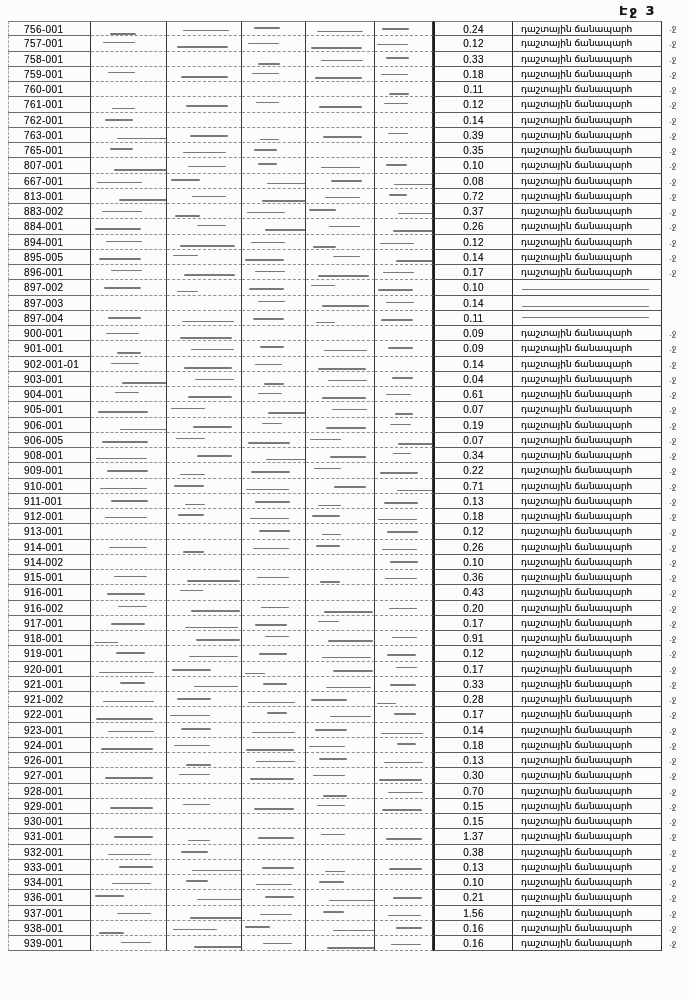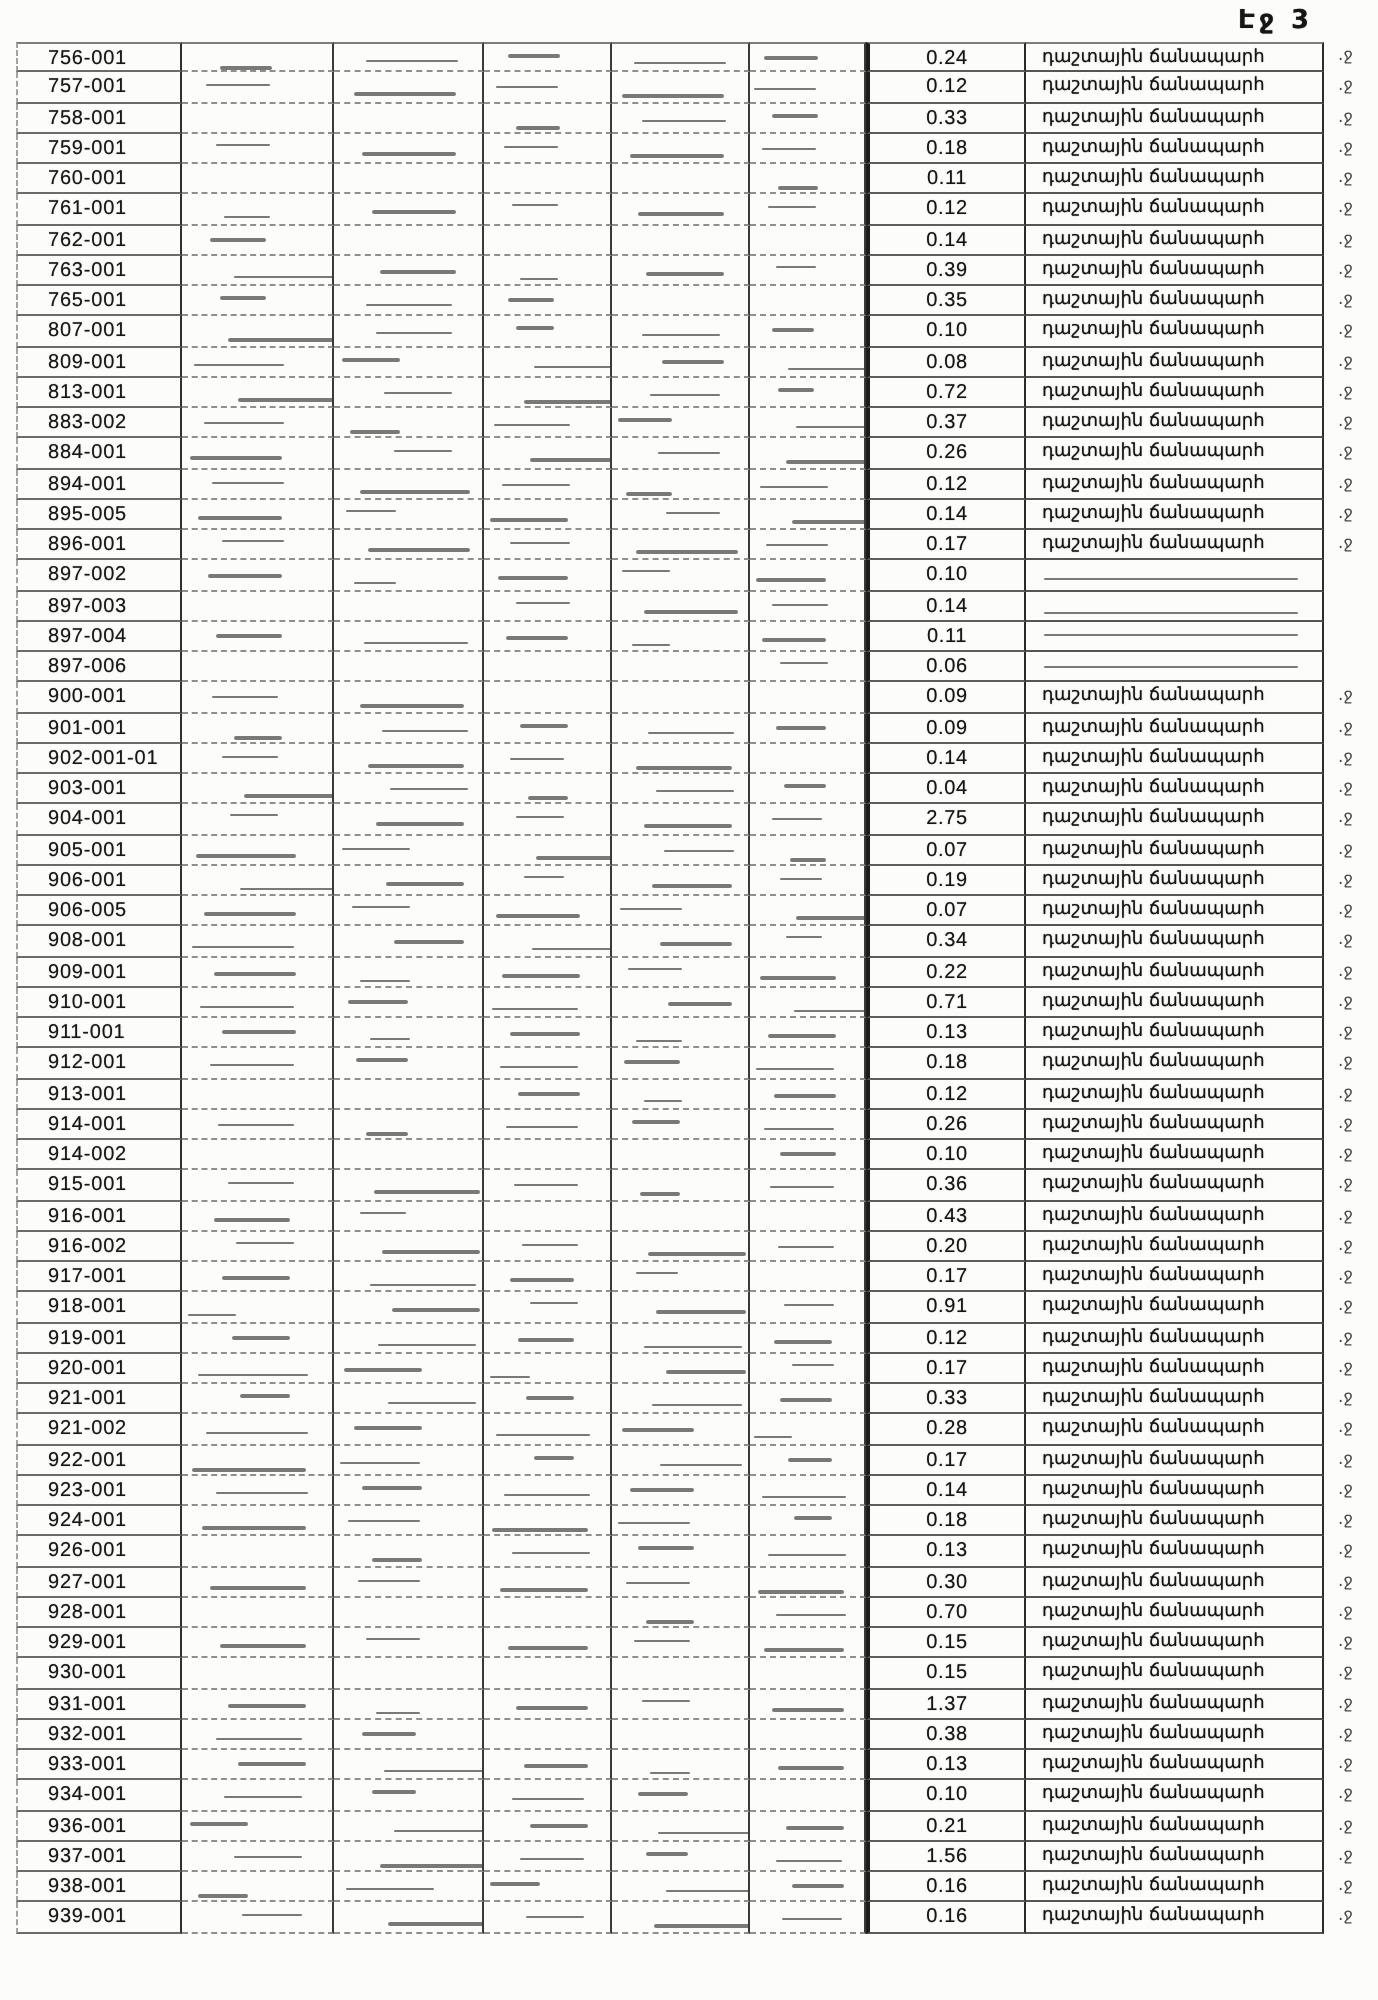--- a/index.html
+++ b/index.html
@@ -321,21 +321,21 @@
         </div>
         <div class="cell c-txt">
           <span class="use-text">դաշտային ճանապարհ</span>
         </div>
         <div class="cell c-part">
           <span class="part-text">.ջ</span>
         </div>
       </div>
       <div class="row">
         <div class="cell c-id">
-          <span class="id-text">809-001</span>
+          <span class="id-text">667-001</span>
         </div>
         <div class="cell c-mid">
           <span class="dash" style="left: 8%; width: 60%; top: 8px; height: 1px;"></span>
         </div>
         <div class="cell c-mid">
           <span class="dash" style="left: 5%; width: 39%; top: 5px; height: 2px;"></span>
         </div>
         <div class="cell c-mid">
           <span class="dash" style="left: 40%; width: 66%; top: 9px; height: 1px;"></span>
         </div>
@@ -601,39 +601,20 @@
         <div class="cell c-val">
           <span class="val-text">0.11</span>
         </div>
         <div class="cell c-txt">
           <span class="dash" style="left: 6%; width: 86%; top: 6px; height: 1px;"></span>
         </div>
         <div class="cell c-part"></div>
       </div>
       <div class="row">
         <div class="cell c-id">
-          <span class="id-text">897-006</span>
-        </div>
-        <div class="cell c-mid"></div>
-        <div class="cell c-mid"></div>
-        <div class="cell c-mid"></div>
-        <div class="cell c-mid"></div>
-        <div class="cell c-mid">
-          <span class="dash" style="left: 26%; width: 42%; top: 5px; height: 1px;"></span>
-        </div>
-        <div class="cell c-val">
-          <span class="val-text">0.06</span>
-        </div>
-        <div class="cell c-txt">
-          <span class="dash" style="left: 6%; width: 86%; top: 7px; height: 1px;"></span>
-        </div>
-        <div class="cell c-part"></div>
-      </div>
-      <div class="row">
-        <div class="cell c-id">
           <span class="id-text">900-001</span>
         </div>
         <div class="cell c-mid">
           <span class="dash" style="left: 20%; width: 44%; top: 7px; height: 1px;"></span>
         </div>
         <div class="cell c-mid">
           <span class="dash" style="left: 17%; width: 71%; top: 11px; height: 2px;"></span>
         </div>
         <div class="cell c-mid"></div>
         <div class="cell c-mid"></div>
@@ -746,21 +727,21 @@
         <div class="cell c-mid">
           <span class="dash" style="left: 26%; width: 38%; top: 6px; height: 1px;"></span>
         </div>
         <div class="cell c-mid">
           <span class="dash" style="left: 23%; width: 65%; top: 10px; height: 2px;"></span>
         </div>
         <div class="cell c-mid">
           <span class="dash" style="left: 20%; width: 44%; top: 7px; height: 1px;"></span>
         </div>
         <div class="cell c-val">
-          <span class="val-text">2.75</span>
+          <span class="val-text">0.61</span>
         </div>
         <div class="cell c-txt">
           <span class="use-text">դաշտային ճանապարհ</span>
         </div>
         <div class="cell c-part">
           <span class="part-text">.ջ</span>
         </div>
       </div>
       <div class="row">
         <div class="cell c-id">

